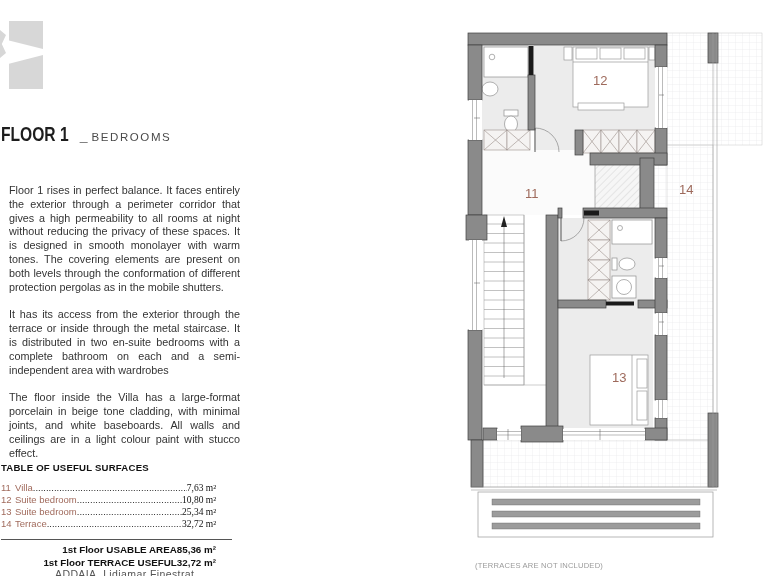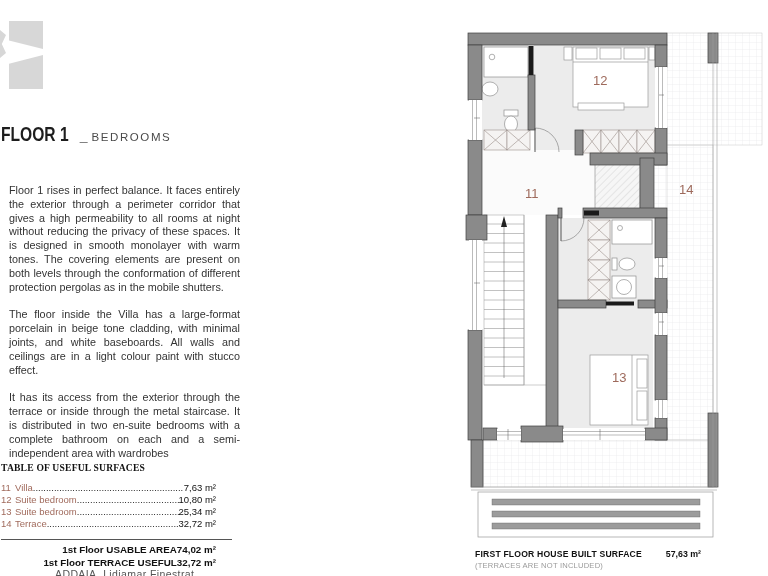--- a/index.html
+++ b/index.html
@@ -21,40 +21,40 @@
         transform:scale(.78,1.02);transform-origin:left bottom;color:#1d1d1d;}
   .title .t-sep{font-size:14px;color:#1d1d1d;margin:0 4px 0 -8px;font-weight:bold;}
   .title .t-sub{font-size:11.5px;letter-spacing:1.6px;color:#4a4a4a;text-align:center;}
 
   
   .paras{position:absolute;left:1px;top:184px;width:231px;margin-left:8px;}
   .paras p{margin:0 0 14px;font-size:10.8px;line-height:13.8px;text-align:justify;color:#333;}
 
   
   .surfaces{position:absolute;left:1px;top:462px;width:215px;}
-  .surfaces .heading{font-weight:bold;font-size:9.6px;letter-spacing:.2px;color:#111;margin-bottom:9px;font-family:Liberation Serif, serif;}
+  .surfaces .heading{font-weight:bold;font-size:9.6px;letter-spacing:.2px;color:#111;margin-bottom:9px;}
   .srow{display:flex;align-items:baseline;font-size:9.5px;height:12px;}
   .srow .num{color:#a06a5c;width:14px;flex:none;}
   .srow .name{color:#a06a5c;white-space:nowrap;}
   .srow .leader{flex:1;overflow:hidden;white-space:nowrap;color:#222;}
   .srow .leader::after{content:"........................................................................................................";}
-  .srow .value{white-space:nowrap;color:#111;flex:none;}
+  .srow .value{white-space:nowrap;color:#111;flex:none;font-family:Liberation Serif, serif;}
   .sep{border:none;border-top:1px solid #555;margin:9px 0 4px;width:231px;}
   .totrow{display:flex;justify-content:flex-end;font-weight:bold;font-size:9.8px;line-height:12.5px;color:#111;}
 
   
   .footer-project{position:absolute;left:55px;top:568px;font-size:10.5px;color:#555;letter-spacing:.4px;white-space:nowrap;}
 
   
   .plan-svg{position:absolute;left:458px;top:18px;}
   .plan-caption{position:absolute;left:475px;top:549px;width:226px;}
   .cap-row{display:flex;justify-content:space-between;align-items:baseline;}
   .cap-title{font-weight:bold;font-size:8.6px;letter-spacing:.2px;color:#111;}
   .cap-value{font-weight:bold;font-size:8.8px;color:#111;}
-  .cap-note{font-size:7.6px;color:#9a9a9a;margin-top:2px;letter-spacing:.2px;}
+  .cap-note{font-size:7.6px;color:#9a9a9a;margin-top:12px;letter-spacing:.2px;}
 
   svg text.room-label{font-family:"Liberation Sans",sans-serif;font-size:13px;fill:#9e6a5c;}
 </style>
 </head>
 <body>
 
 <div id="sheet">
 
   <div class="logo">
     <div class="sliver"></div>
@@ -63,22 +63,22 @@
   </div>
 
   <div class="title">
     <span class="t-main">FLOOR 1</span>
     <span class="t-sep">_</span>
     <span class="t-sub">BEDROOMS</span>
   </div>
 
   <div class="paras">
     <p>Floor 1 rises in perfect balance. It faces entirely the exterior through a perimeter corridor that gives a high permeability to all rooms at night without reducing the privacy of these spaces. It is designed in smooth monolayer with warm tones. The covering elements are present on both levels through the conformation of different protection pergolas as in the mobile shutters.</p>
+    <p>It has its access from the exterior through the terrace or inside through the metal staircase. It is distributed in two en-suite bedrooms with a complete bathroom on each and a semi-independent area with wardrobes</p>
     <p>The floor inside the Villa has a large-format porcelain in beige tone cladding, with minimal joints, and white baseboards. All walls and ceilings are in a light colour paint with stucco effect.</p>
-    <p>It has its access from the exterior through the terrace or inside through the metal staircase. It is distributed in two en-suite bedrooms with a complete bathroom on each and a semi-independent area with wardrobes</p>
   </div>
 
   <div class="surfaces">
     <div class="heading">TABLE OF USEFUL SURFACES</div>
 
     <div class="srow">
       <span class="num">11</span>
       <span class="name">Villa</span>
       <span class="leader"></span>
       <span class="value">7,63 m²</span>
@@ -99,21 +99,21 @@
       <span class="num">14</span>
       <span class="name">Terrace</span>
       <span class="leader"></span>
       <span class="value">32,72 m²</span>
     </div>
 
     <hr class="sep">
 
     <div class="totrow">
       <span>1st Floor USABLE AREA</span>
-      <span>74,02 m²</span>
+      <span>85,36 m²</span>
     </div>
     <div class="totrow">
       <span>1st Floor TERRACE USEFUL</span>
       <span>32,72 m²</span>
     </div>
   </div>
 
   <div class="footer-project">ADDAIA. Lidiamar Finestrat</div>
 
   <svg class="plan-svg" width="312" height="552" viewBox="458 18 312 552" xmlns="http://www.w3.org/2000/svg">
@@ -310,20 +310,16 @@
       <rect x="492" y="523" width="208" height="6" fill="#9c9c9c" stroke="#666" stroke-width="0.4"></rect>
     </g>
 
     <text class="room-label" x="525" y="198">11</text>
     <text class="room-label" x="593" y="85">12</text>
     <text class="room-label" x="612" y="382">13</text>
     <text class="room-label" x="679" y="194">14</text>
   </svg>
 
   <div class="plan-caption">
-    <div class="cap-row">
-      <span class="cap-title">FIRST FLOOR HOUSE BUILT SURFACE</span>
-      <span class="cap-value">57,63 m²</span>
-    </div>
     <div class="cap-note">(TERRACES ARE NOT INCLUDED)</div>
   </div>
 
 </div>
 
 </body></html>

